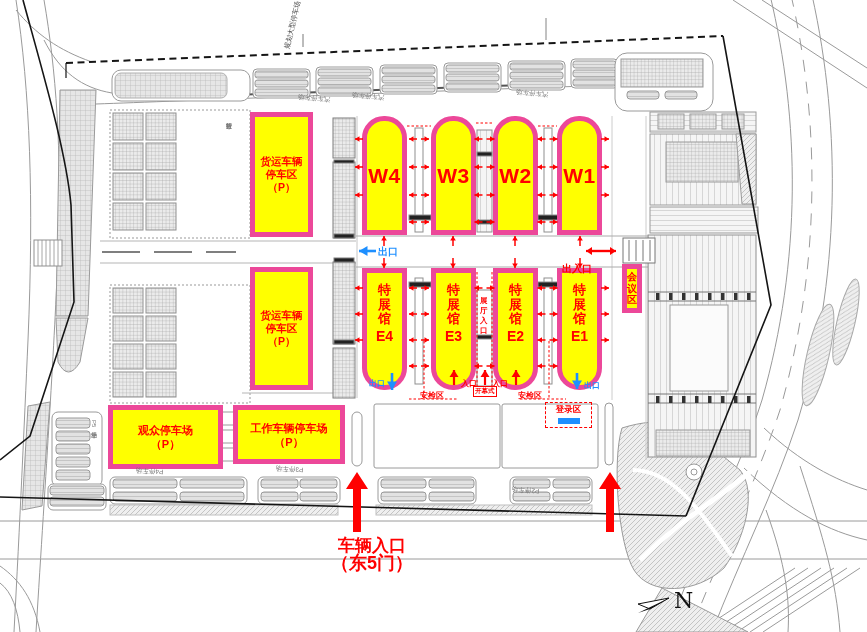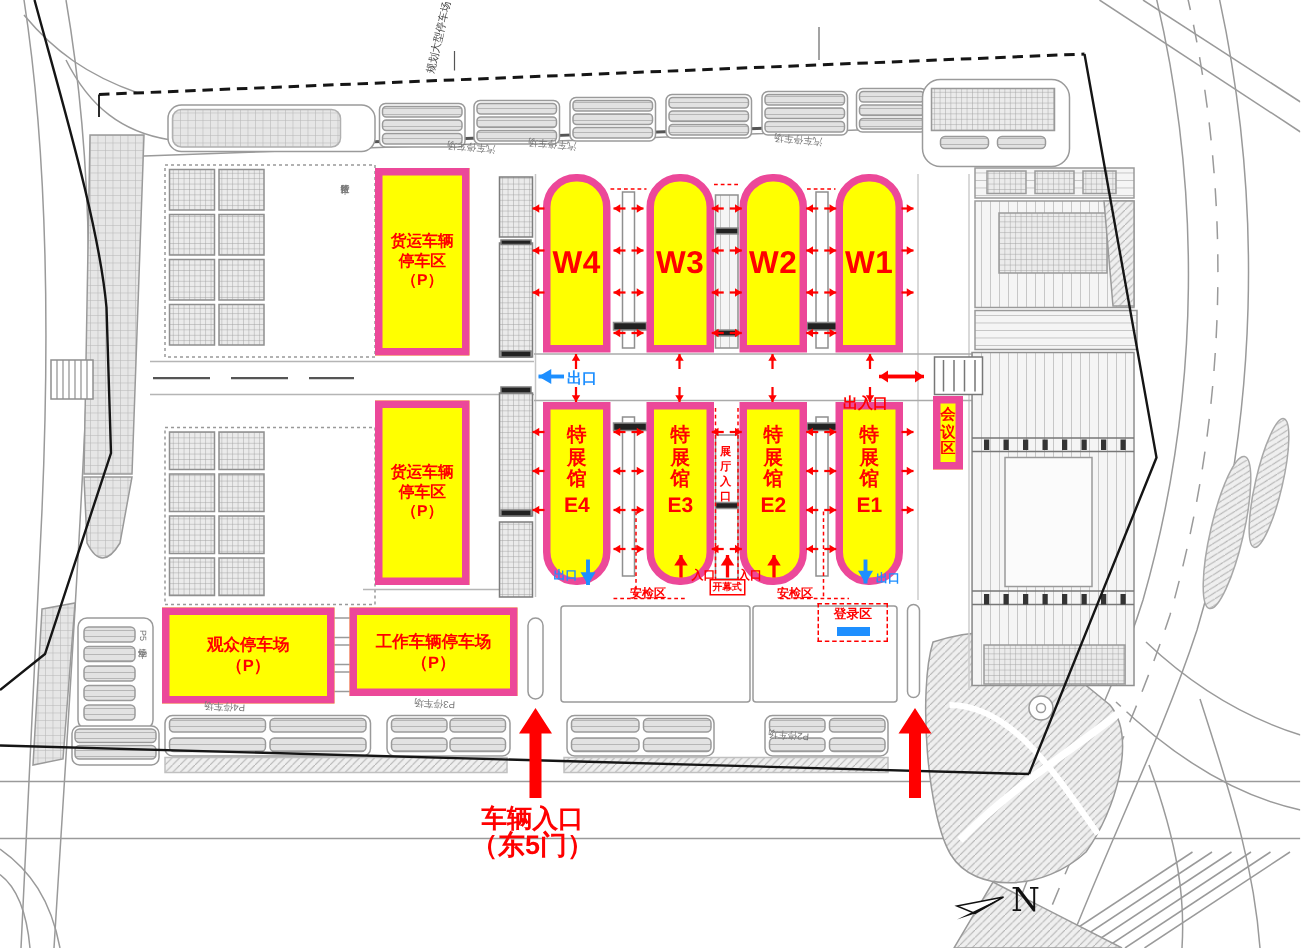--- a/index.html
+++ b/index.html
@@ -525,21 +525,21 @@
 <div class="abs z30 rtxt c8" style="left:518px;top:390px;">安检区</div>
 <div class="abs z30 rtxt c8" style="left:461px;top:378px;">入口</div>
 <div class="abs z30 rtxt c8" style="left:492px;top:378px;">入口</div>
 <div class="abs z30 rtxt box-kms" style="left:473px;top:386px;">开幕式</div>
 
 <div class="abs z30 reg" style="left:545px;top:402px;width:47px;height:26px;">
   <div class="rtxt t">登录区</div>
   <div class="bar"></div>
 </div>
 
-<div class="abs z30 rtxt gate" style="left:300px;top:536px;width:110px;">
+<div class="abs z30 rtxt gate" style="left:317px;top:536px;width:110px;">
   <div class="l1">车辆入口</div>
   <div class="l2">（东5门）</div>
 </div>
 
 <div class="abs z30 north" style="left:674px;top:588px;">N</div>
 
 <div class="abs z30 plan" style="left:292px;top:40px;transform:rotate(-77deg);transform-origin:left bottom;">规划大型停车场</div>
 <div class="abs z30 tiny" style="left:298px;top:93px;transform:rotate(185deg);">汽车停车场</div>
 <div class="abs z30 tiny" style="left:352px;top:91px;transform:rotate(185deg);">汽车停车场</div>
 <div class="abs z30 tiny" style="left:516px;top:88px;transform:rotate(185deg);">汽车停车场</div>

